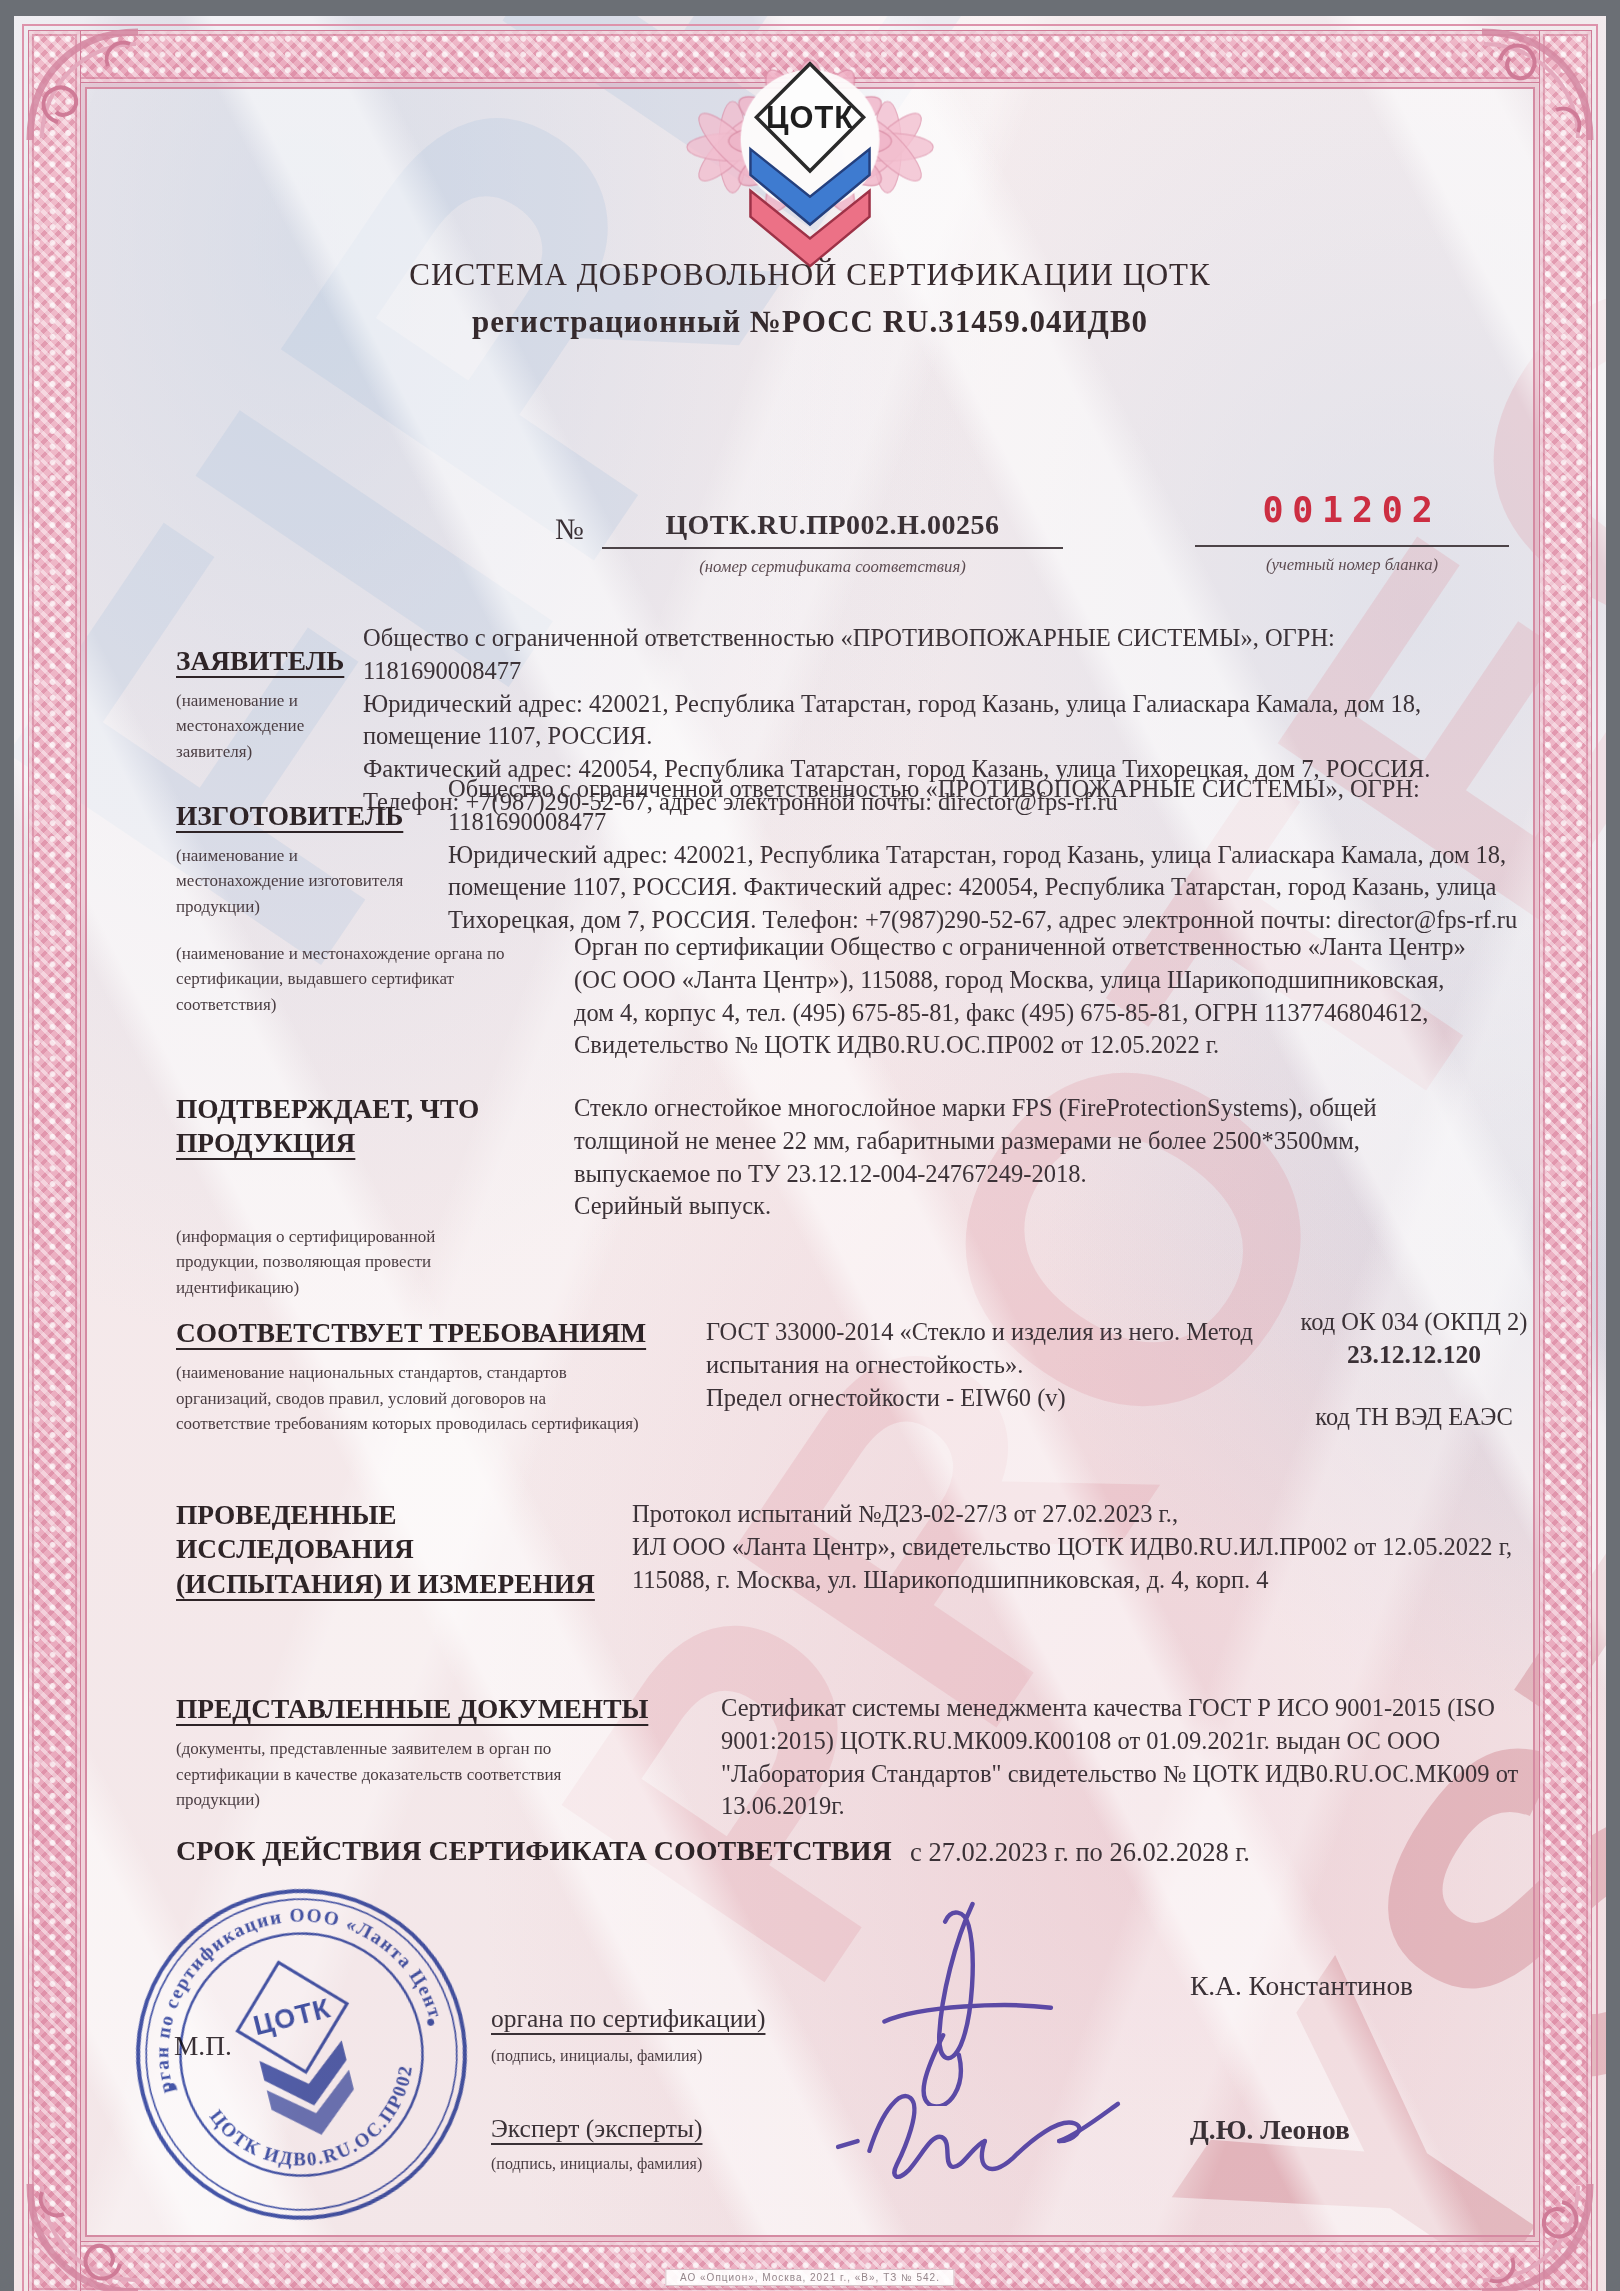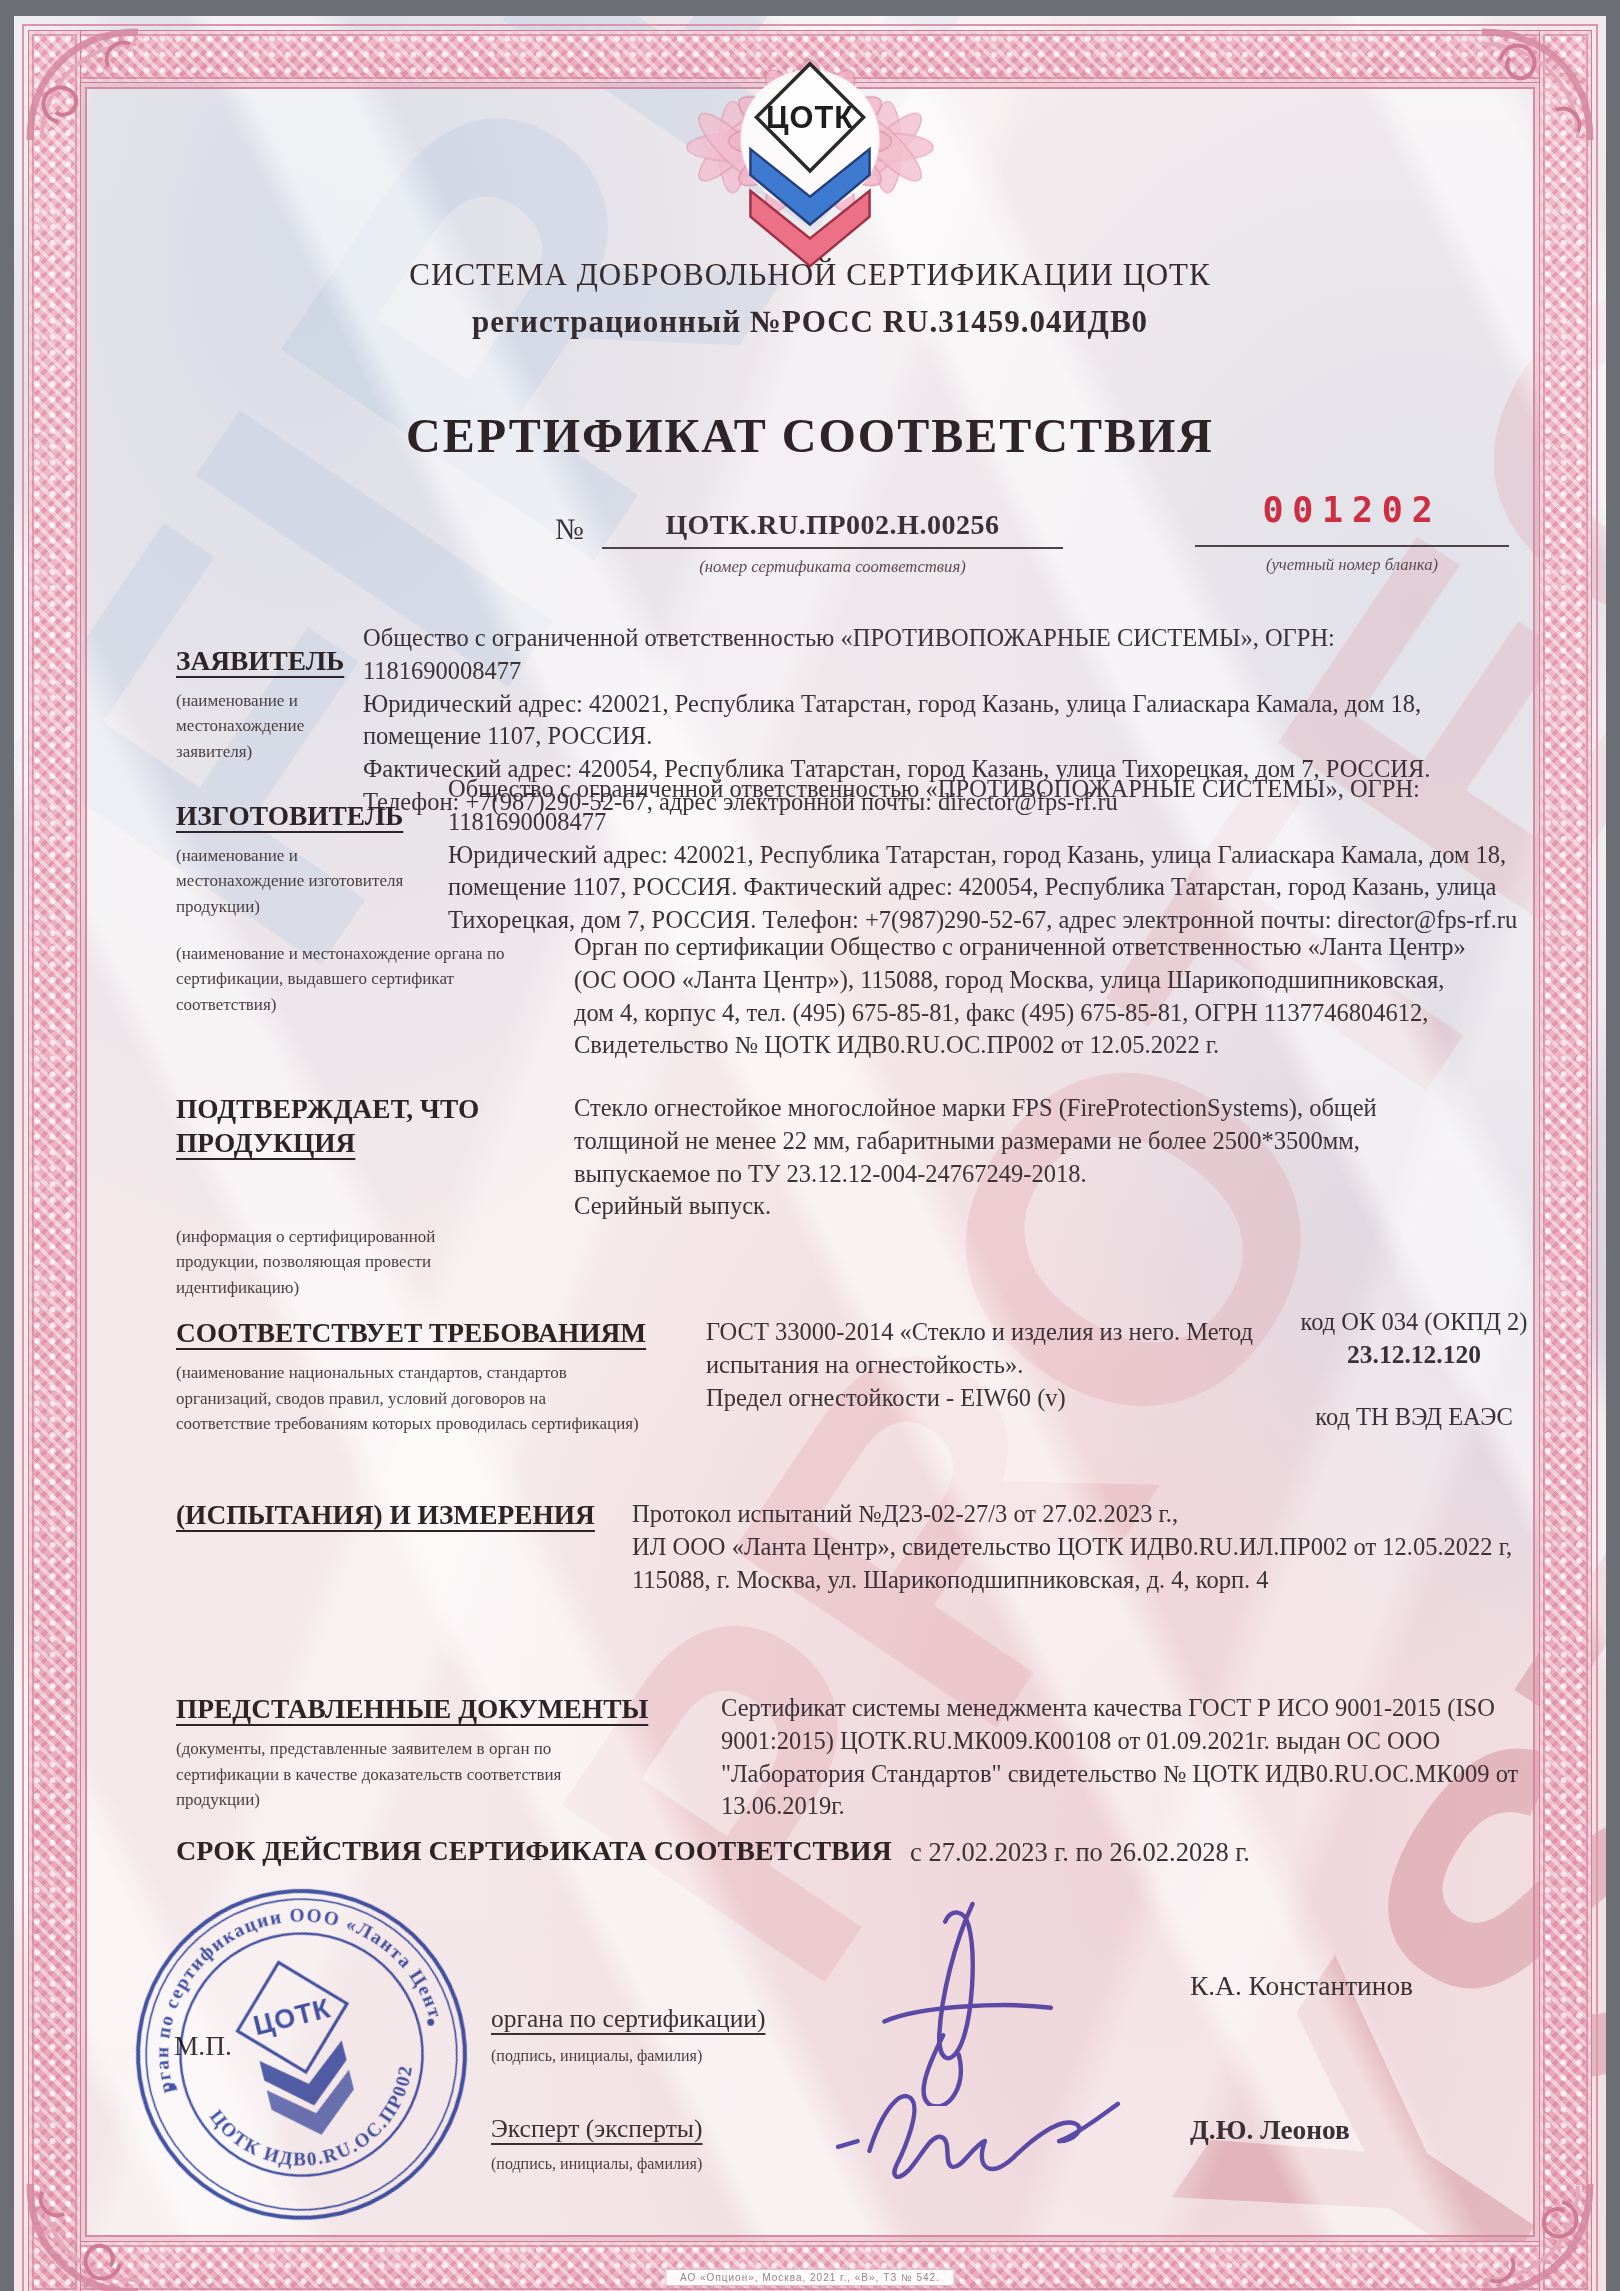--- a/index.html
+++ b/index.html
@@ -168,21 +168,20 @@
       <circle cx="130" cy="110" r="70" fill="#fdfbfb"></circle>
     </g>
     <polygon points="70,162 130,210 190,162 190,188 130,238 70,188" fill="#ec7186" stroke="#9e3247" stroke-width="2.5"></polygon>
     <polygon points="70,120 130,168 190,120 190,146 130,196 70,146" fill="#3e7bd0" stroke="#24407e" stroke-width="2.5"></polygon>
     <polygon points="130,34 184,88 130,142 76,88" fill="#fdfdfd" stroke="#2a2a2a" stroke-width="3.5"></polygon>
     <text x="130" y="99" text-anchor="middle" font-family="Liberation Sans, sans-serif" font-size="31" font-weight="bold" letter-spacing="1" fill="#1e1e1e">ЦОТК</text>
   </svg>
 
   <div class="sysline">СИСТЕМА ДОБРОВОЛЬНОЙ СЕРТИФИКАЦИИ ЦОТК</div>
   <div class="regline">регистрационный №РОСС RU.31459.04ИДВ0</div>
-  <div class="title">СЕРТИФИКАТ СООТВЕТСТВИЯ</div>
 
   <div class="num-prefix">№</div>
   <div class="num-value">ЦОТК.RU.ПР002.Н.00256</div>
   <div class="num-caption">(номер сертификата соответствия)</div>
   <div class="blank-value">001202</div>
   <div class="blank-line"></div>
   <div class="blank-caption">(учетный номер бланка)</div>
 
   <div class="sec s1">
     <div class="lbl">
@@ -240,20 +239,22 @@
   </div>
 
   <div class="codes">
     <div class="c1">код ОК 034 (ОКПД 2)</div>
     <div class="c2">23.12.12.120</div>
     <div class="c3">код ТН ВЭД ЕАЭС</div>
   </div>
 
   <div class="sec s6">
     <div class="lbl">
+      <div class="lbl-top">ПРОВЕДЕННЫЕ
+ИССЛЕДОВАНИЯ</div>
       <div class="lbl-main">(ИСПЫТАНИЯ) И ИЗМЕРЕНИЯ</div>
     </div>
     <div class="bod">Протокол испытаний №Д23-02-27/3 от 27.02.2023 г.,
 ИЛ ООО «Ланта Центр», свидетельство ЦОТК ИДВ0.RU.ИЛ.ПР002 от 12.05.2022 г,
 115088, г. Москва, ул. Шарикоподшипниковская, д. 4, корп. 4</div>
   </div>
 
   <div class="sec s7">
     <div class="lbl">
       <div class="lbl-main">ПРЕДСТАВЛЕННЫЕ ДОКУМЕНТЫ</div>

